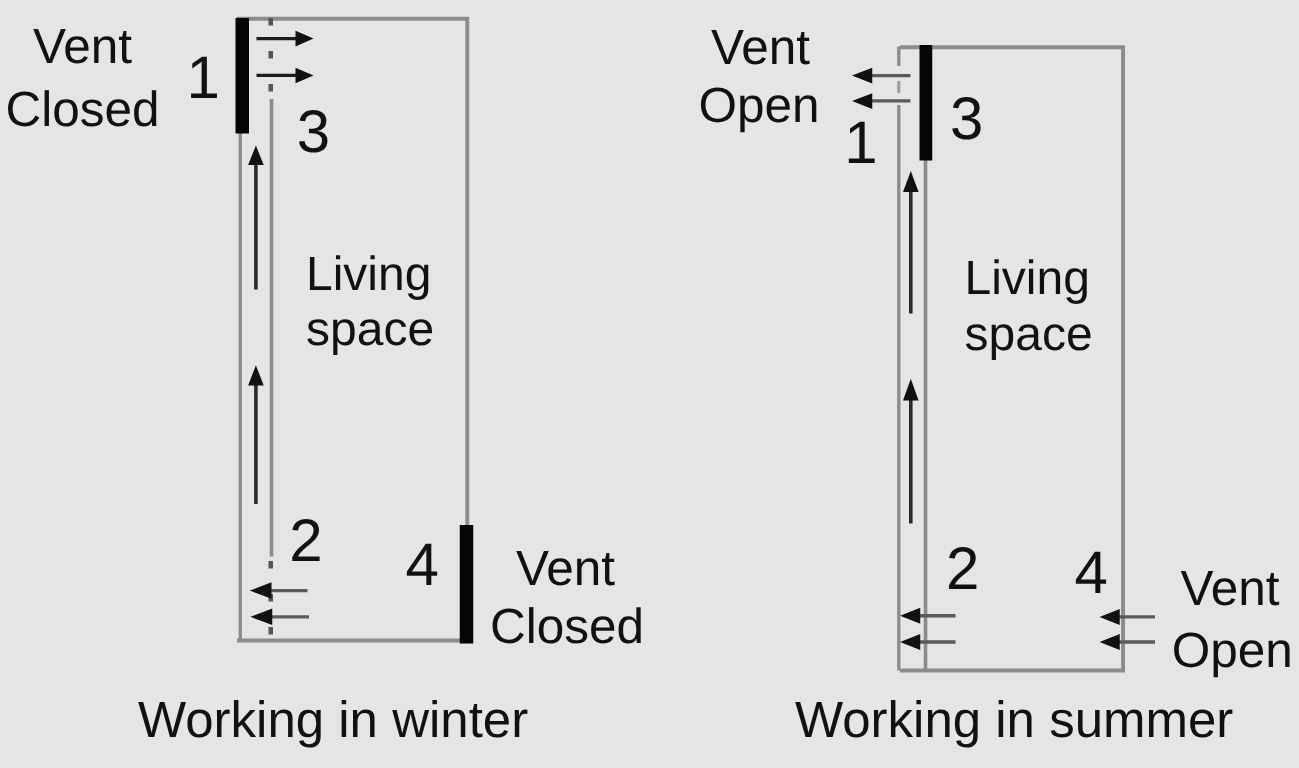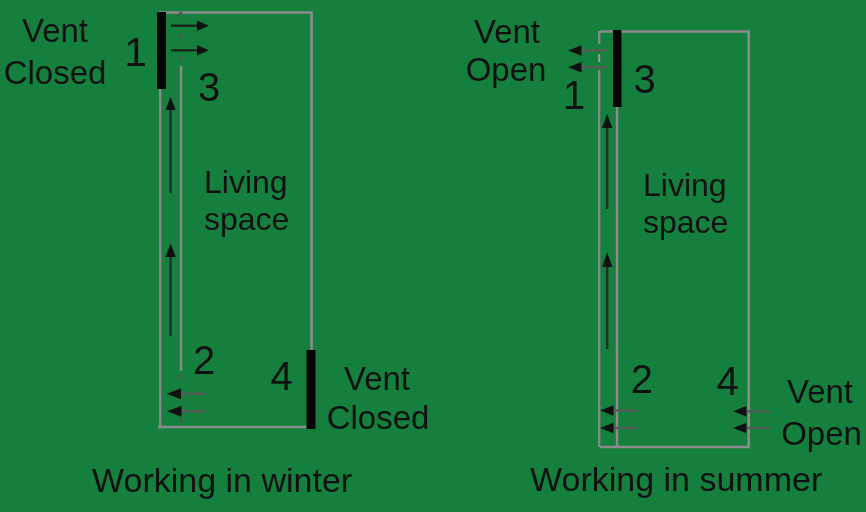--- a/index.html
+++ b/index.html
@@ -1,16 +1,16 @@
 <!DOCTYPE html>
 <html><head>
 <meta charset="utf-8">
 <style>
   html,body{margin:0;padding:0;background:#ffffff;}
-  .page{position:relative;width:866px;height:512px;background:#15803d;overflow:hidden;
+  .page{position:relative;width:866px;height:512px;background:#e5e5e5;overflow:hidden;
         font-family:"Liberation Sans", sans-serif;}
   svg{position:absolute;left:0;top:0;}
   text{font-family:"Liberation Sans", sans-serif;fill:#111111;}
 </style>
 </head>
 <body>
 <div class="page">
 <svg width="866" height="512" viewBox="0 0 866 512">
 
   <g>

